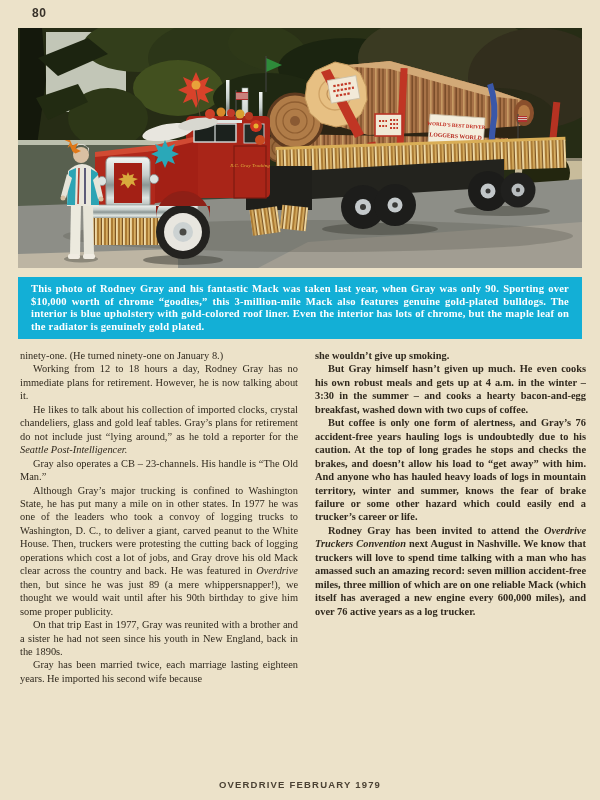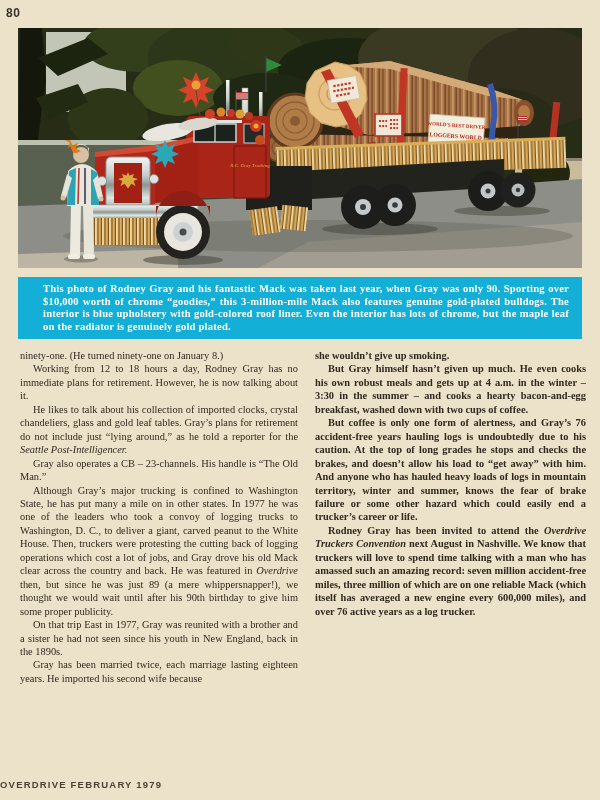--- a/index.html
+++ b/index.html
@@ -1,30 +1,30 @@
 <!DOCTYPE html>
 <html><head>
 <meta charset="utf-8">
 <style>
   html,body{margin:0;padding:0;}
   body{width:600px;height:800px;background:#e9dfc6;font-family:"Liberation Serif",serif;}
   .page{position:relative;width:600px;height:800px;background:#ece2c9;overflow:hidden;}
-  .pagenum{position:absolute;top:6px;left:6px;font:bold 12px/14px "Liberation Sans",sans-serif;color:#38322a;letter-spacing:.5px;}
+  .pagenum{position:absolute;top:6px;left:32px;font:bold 12px/14px "Liberation Sans",sans-serif;color:#38322a;letter-spacing:.5px;}
   .photo{position:absolute;top:28px;left:18px;width:564px;height:240px;background:#262c15;}
   .photo svg{display:block;width:564px;height:240px;}
   .caption{position:absolute;top:277px;left:18px;width:564px;height:62px;box-sizing:border-box;
-    background:#13afd6;color:#ffffff;padding:6px 13px 5px 25px;
+    background:#13afd6;color:#ffffff;padding:6px 13px 5px 13px;
     font:bold 10.6px/12.6px "Liberation Serif",serif;text-align:justify;letter-spacing:.2px;}
   .columns{position:absolute;top:349px;left:20px;width:566px;display:flex;gap:17px;}
   .col{width:278px;color:#30291e;font:10.4px/13.45px "Liberation Serif",serif;text-align:justify;}
   .col.right{width:271px;font-weight:bold;}
   .col p{margin:0;padding:0;}
   .col p.ind{text-indent:13px;}
   .it{font-style:italic;}
-  .footer{position:absolute;top:779px;left:0;width:600px;
+  .footer{position:absolute;top:779px;left:0;width:600px;text-align:center;
     font:bold 9.5px "Liberation Sans",sans-serif;letter-spacing:1.2px;color:#4b4234;}
 </style>
 </head>
 <body>
 
 <div class="page">
 
   <div class="pagenum">80</div>
 
   <figure class="photo" style="margin:0">

